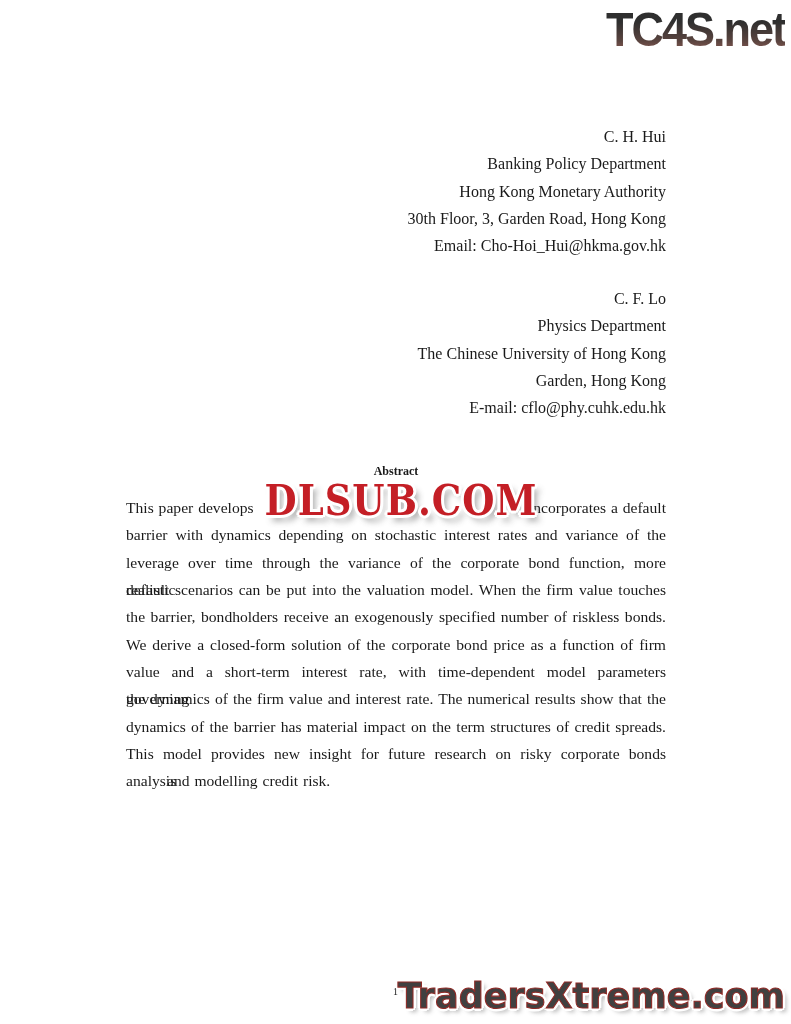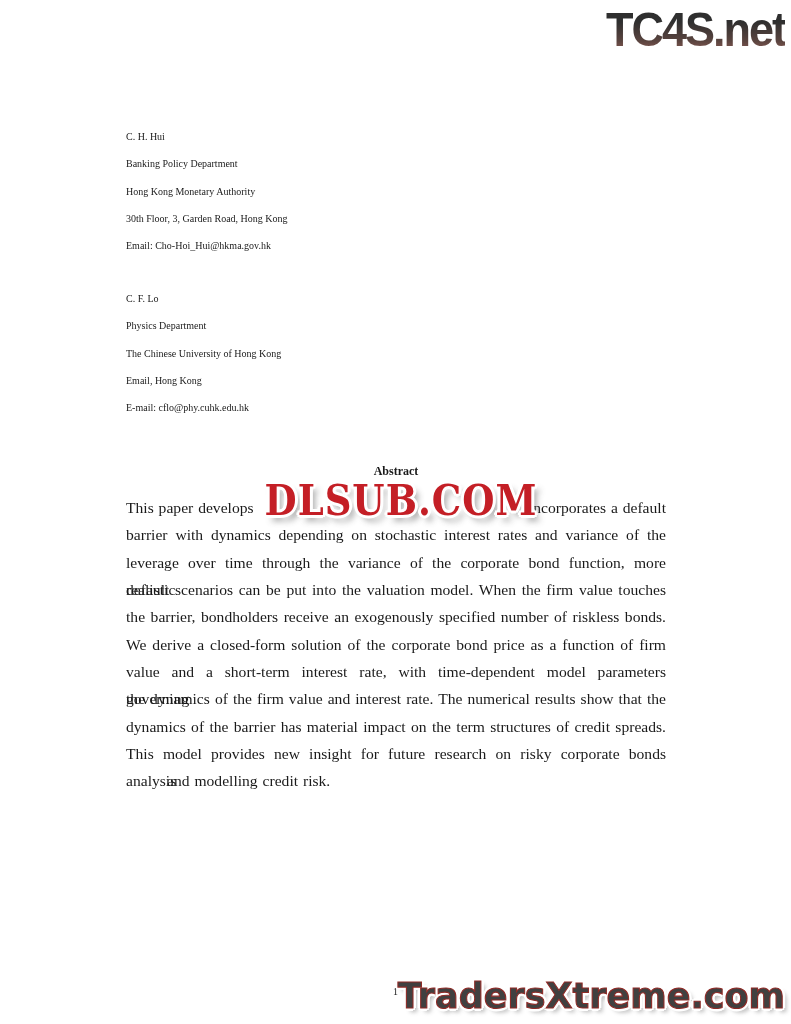--- a/index.html
+++ b/index.html
@@ -49,21 +49,21 @@
       4px 4px 4px rgba(80,80,80,0.4);
     white-space: nowrap;
   }
 
   
   .content { position: absolute; left: 126px; width: 540px; }
   .title {
     top: 56px; text-align: center;
     font-size: 16px; font-weight: bold; line-height: 27.3px;
   }
-  .author-block { text-align: left; font-size: 10px; line-height: 27.3px; }
+  .author-block { text-align: right; font-size: 16px; line-height: 27.3px; }
   .author-1 { top: 123px; }
   .author-2 { top: 285px; }
   .abstract-heading {
     top: 458px; text-align: center;
     font-size: 12px; font-weight: bold; line-height: 27.3px;
   }
   .abstract-body {
     top: 494px;
     font-size: 15.6px; line-height: 27.35px;
     word-spacing: 1px;
@@ -89,21 +89,21 @@
     <div>Banking Policy Department</div>
     <div>Hong Kong Monetary Authority</div>
     <div>30th Floor, 3, Garden Road, Hong Kong</div>
     <div>Email: Cho-Hoi_Hui@hkma.gov.hk</div>
   </div>
 
   <div class="content author-block author-2">
     <div>C. F. Lo</div>
     <div>Physics Department</div>
     <div>The Chinese University of Hong Kong</div>
-    <div>Email, Hong Kong</div>
+    <div>Garden, Hong Kong</div>
     <div>E-mail: cflo@phy.cuhk.edu.hk</div>
   </div>
 
   <div class="content abstract-heading">Abstract</div>
 
   <div class="content abstract-body">
     <div class="abs-line-split">
       <span>This paper develops</span>
       <span>ncorporates a default</span>
     </div>

